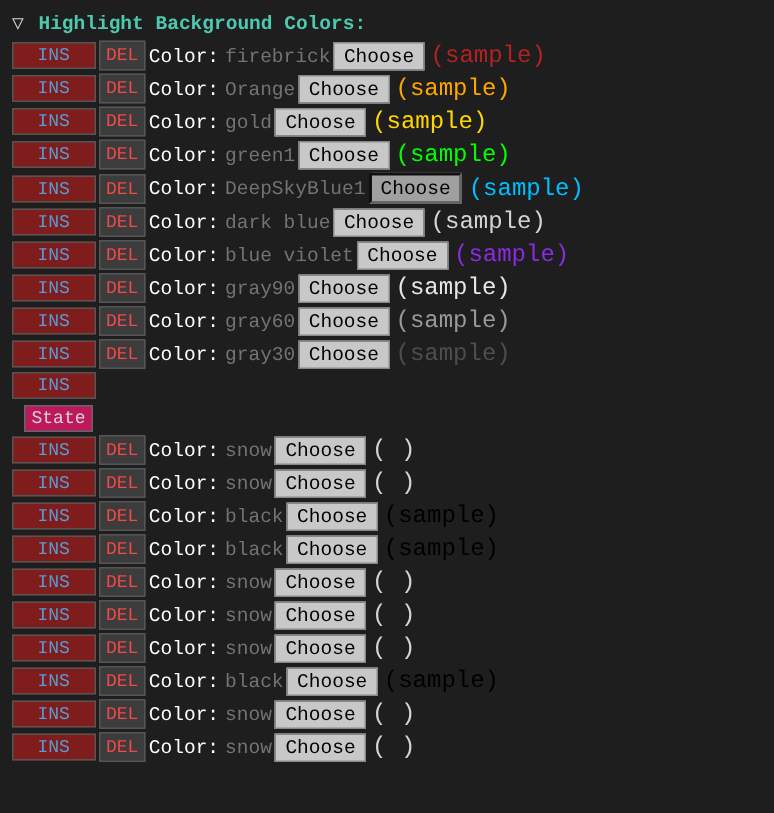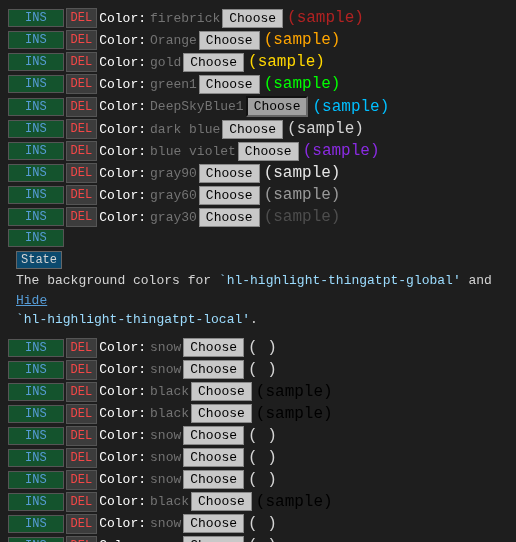--- a/index.html
+++ b/index.html
@@ -20,21 +20,21 @@
       color: #d4d4d4;
       margin-right: 2px;
     }
     .row {
       display: flex;
       align-items: center;
       margin-bottom: 2px;
       gap: 2px;
     }
     .btn-ins {
-      background: #14532d;
+      background: #7f1d1d;
       color: #569cd6;
       border: 1px solid #555;
       font-family: 'Courier New', monospace;
       font-size: 12px;
       padding: 1px 16px;
       cursor: pointer;
       min-width: 30px;
     }
     .btn-del {
       background: #3c3c3c;
@@ -70,21 +70,21 @@
     .sample {
       font-size: 16px;
       margin-left: 2px;
     }
     .state-row {
       display: flex;
       align-items: center;
       margin: 4px 0 2px 8px;
     }
     .state-btn {
-      background: #0c4a6e;
+      background: #be185d;
       color: #d4d4d4;
       border: 1px solid #666;
       font-family: 'Courier New', monospace;
       font-size: 12px;
       padding: 1px 4px;
       cursor: pointer;
     }
     .state-text {
       color: #d4d4d4;
       margin-left: 2px;
@@ -118,20 +118,24 @@
     .sample-gray60 { color: #999; }
     .sample-gray30 { color: #4d4d4d; }
     .sample-black { color: black; }
   </style>
 </head>
 <body>
 
 <div>
 
   <div>
+    <div class="section-header">
+      <span class="triangle">▽</span>
+      <span>Highlight Background Colors:</span>
+    </div>
 
     <div class="row">
       <button class="btn-ins">INS</button>
       <button class="btn-del">DEL</button>
       <span class="color-label">Color:</span>
       <span class="color-name">firebrick</span>
       <button class="btn-choose">Choose</button>
       <span class="sample sample-firebrick">(sample)</span>
     </div>
 
@@ -217,24 +221,20 @@
     </div>
 
     <div class="ins-only">
       <button class="btn-ins">INS</button>
     </div>
 
     <div class="state-row">
       <button class="state-btn">State</button>
     </div>
 
-    <div class="desc-block">
-      <span>The background colors for </span><span class="desc-code">`hl-highlight-thingatpt-global'</span><span> and </span><a class="desc-link">Hide</a><br>
-      <span class="desc-code">`hl-highlight-thingatpt-local'</span><span>.</span>
-    </div>
   </div>
 
   <div>
 
     <div class="row">
       <button class="btn-ins">INS</button>
       <button class="btn-del">DEL</button>
       <span class="color-label">Color:</span>
       <span class="color-name">snow</span>
       <button class="btn-choose">Choose</button>

